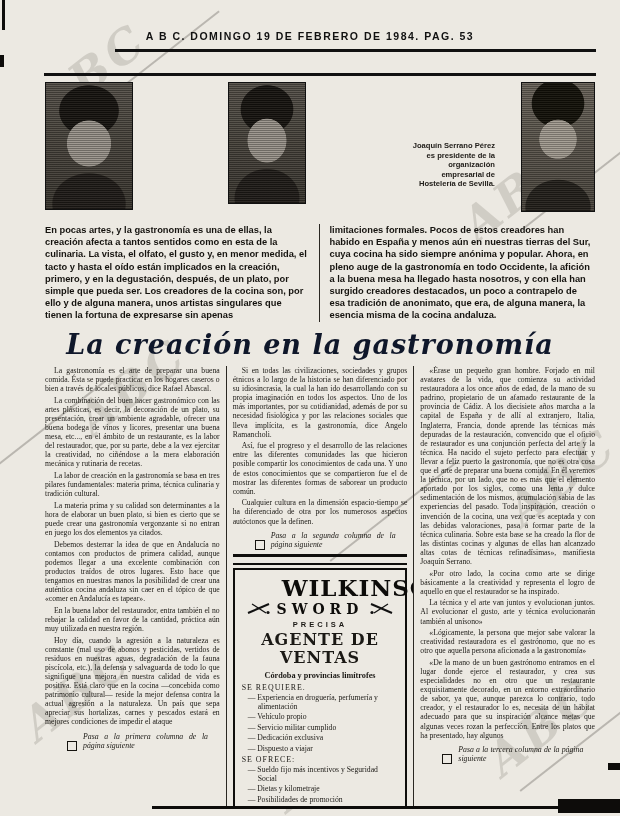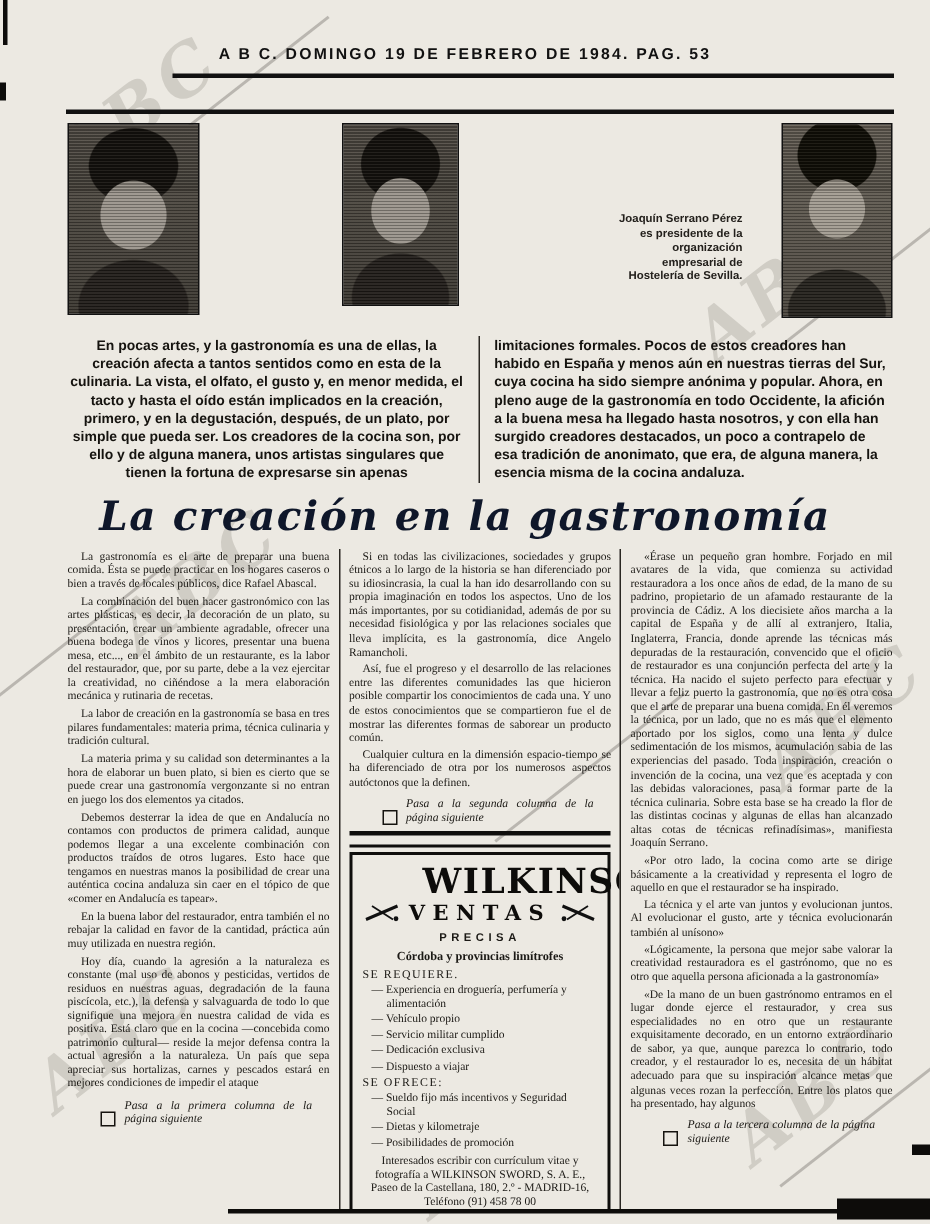--- a/index.html
+++ b/index.html
@@ -59,21 +59,21 @@
       repeating-linear-gradient(0deg,rgba(0,0,0,.26) 0 1px,rgba(255,255,255,.06) 1px 2px),
       radial-gradient(ellipse 44% 26% at 50% 44%,#a29b90 0 58%,transparent 60%),
       radial-gradient(ellipse 58% 30% at 50% 16%,#121008 0 62%,transparent 64%),
       radial-gradient(ellipse 72% 34% at 50% 97%,#23201b 0 62%,transparent 64%),
       linear-gradient(#6a645a,#4a453d);}
   
   .intro{position:absolute;top:224px;left:45px;right:25px;display:flex;}
   .intro-col{
     flex:1;font:700 9.3px/12.2px "Liberation Sans",sans-serif;color:#15130f;
   }
-  .intro-col.left{text-align:center;padding-right:8px;}
+  .intro-col.left{text-align:left;padding-right:8px;}
   .intro-col.right{text-align:left;padding-left:10px;border-left:1.5px solid #2a2722;}
   
   .headline{
     position:absolute;top:330px;left:0;width:100%;text-align:center;margin:0;
     font:italic 700 27px/30px "DejaVu Serif",serif;color:#0f172a;letter-spacing:1px;
   }
   
   .cols{position:absolute;top:366px;left:45px;right:25px;bottom:8px;display:flex;overflow:hidden;}
   .col{flex:1;overflow:hidden;font:7.7px/9.1px "Liberation Serif",serif;text-align:justify;color:#1b1915;}
   .col.c1{padding-right:6px;}
@@ -176,28 +176,29 @@
 
       <div class="ad-toprule"></div>
       <div class="ad">
         <div class="ad-brand-top">WILKINSON</div>
         <div class="ad-brand-row">
           <svg width="26" height="13" viewBox="0 0 26 13">
               <path d="M1 11 L22 2" stroke="#111" stroke-width="2" fill="none"></path>
               <path d="M5 2 L19 11" stroke="#111" stroke-width="1.2" fill="none"></path>
               <circle cx="21" cy="10.5" r="1.6" fill="#111"></circle>
             </svg>
-          <span class="ad-brand-bottom">VENTAS</span>
+          <span class="ad-brand-bottom">SWORD</span>
           <svg width="26" height="13" viewBox="0 0 26 13">
               <path d="M25 11 L4 2" stroke="#111" stroke-width="2" fill="none"></path>
               <path d="M21 2 L7 11" stroke="#111" stroke-width="1.2" fill="none"></path>
               <circle cx="5" cy="10.5" r="1.6" fill="#111"></circle>
             </svg>
         </div>
         <div class="ad-precisa">PRECISA</div>
+        <div class="ad-title">AGENTE DE VENTAS</div>
         <div class="ad-region">Córdoba y provincias limítrofes</div>
         <div class="ad-label">SE REQUIERE.</div>
         <ul>
           <li>Experiencia en droguería, perfumería y alimentación</li>
           <li>Vehículo propio</li>
           <li>Servicio militar cumplido</li>
           <li>Dedicación exclusiva</li>
           <li>Dispuesto a viajar</li>
         </ul>
         <div class="ad-label">SE OFRECE:</div>

